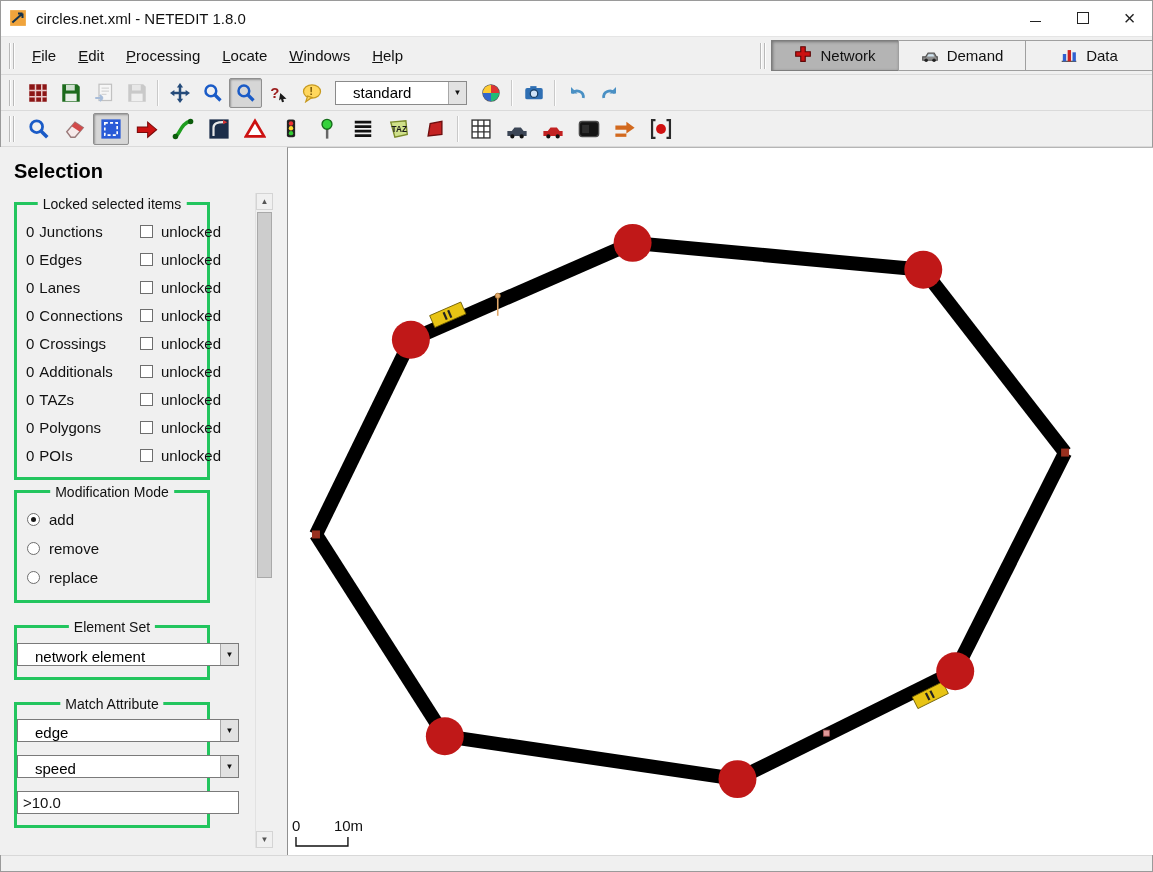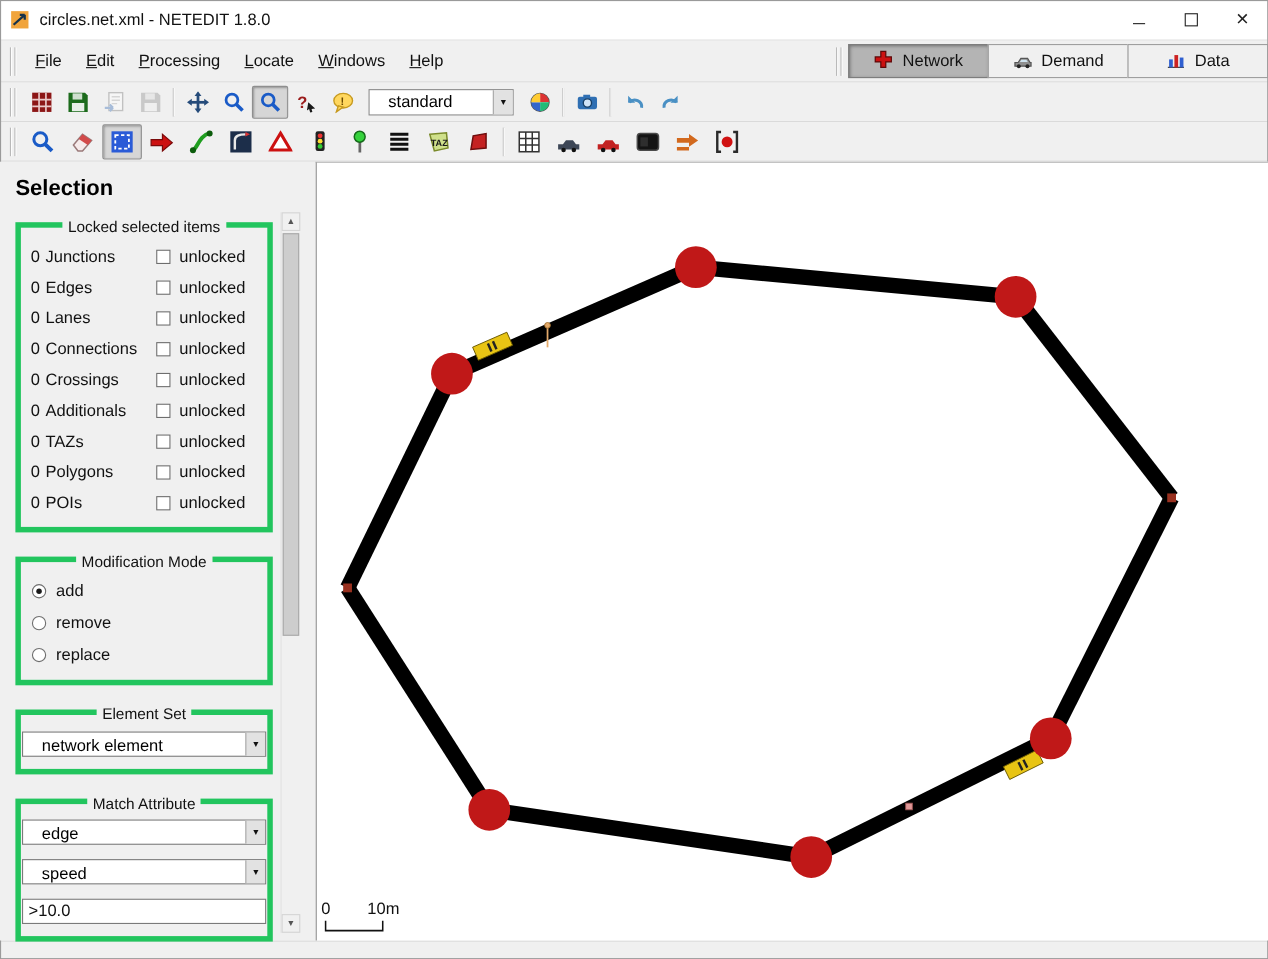--- a/index.html
+++ b/index.html
@@ -40,24 +40,24 @@
   .tgrip::before{left:0;}
   .tgrip::after{left:4px;}
   .tcombo{width:132px;height:24px;display:flex;align-items:center;background:#fff;border:1px solid #8a8a8a;margin:0 7px;font-size:15px;box-sizing:border-box;}
   .combo-value{flex:1;padding-left:17px;white-space:nowrap;overflow:hidden;}
   .combo-arrow{width:17px;align-self:stretch;background:#e2e2e2;border-left:1px solid #a8a8a8;display:flex;align-items:center;justify-content:center;font-size:8px;color:#111;}
 
   
   .main{display:flex;height:708px;}
   .sidebar{width:287px;position:relative;background:#f0f0f0;box-sizing:border-box;flex:none;}
   .sidebar-title{font-size:20px;font-weight:bold;color:#000;padding:13px 0 11px 14px;}
-  .group{position:relative;border:5px solid #22c55e;width:234px;margin-left:14px;box-sizing:border-box;}
+  .group{position:relative;border:3px solid #22c55e;width:196px;margin-left:14px;box-sizing:border-box;}
   .group-label{position:absolute;top:-9px;left:50%;transform:translateX(-50%);background:#f0f0f0;padding:0 5px;font-size:14px;white-space:nowrap;color:#111;}
   #group-locked{margin-top:8px;padding:12px 0 8px;}
-  #group-mod{margin-top:22px;padding:12px 0 8px;}
+  #group-mod{margin-top:10px;padding:12px 0 8px;}
   #group-eset{margin-top:22px;padding:15px 0 11px;}
   #group-match{margin-top:22px;padding:14px 0 11px;}
 
   .lrow{position:relative;height:28px;display:flex;align-items:center;padding-left:9px;font-size:15px;color:#111;}
   .lcount{margin-right:5px;}
   .checkbox{position:absolute;left:123px;width:13px;height:13px;background:#fff;border:1px solid #6e6e6e;box-sizing:border-box;}
   .lunlock{position:absolute;left:144px;font-size:15px;}
 
   .rrow{display:flex;align-items:center;height:29px;padding-left:10px;gap:9px;font-size:15px;color:#111;}
   .radio{width:13px;height:13px;border-radius:50%;border:1px solid #6e6e6e;background:#fff;position:relative;box-sizing:border-box;flex:none;}

